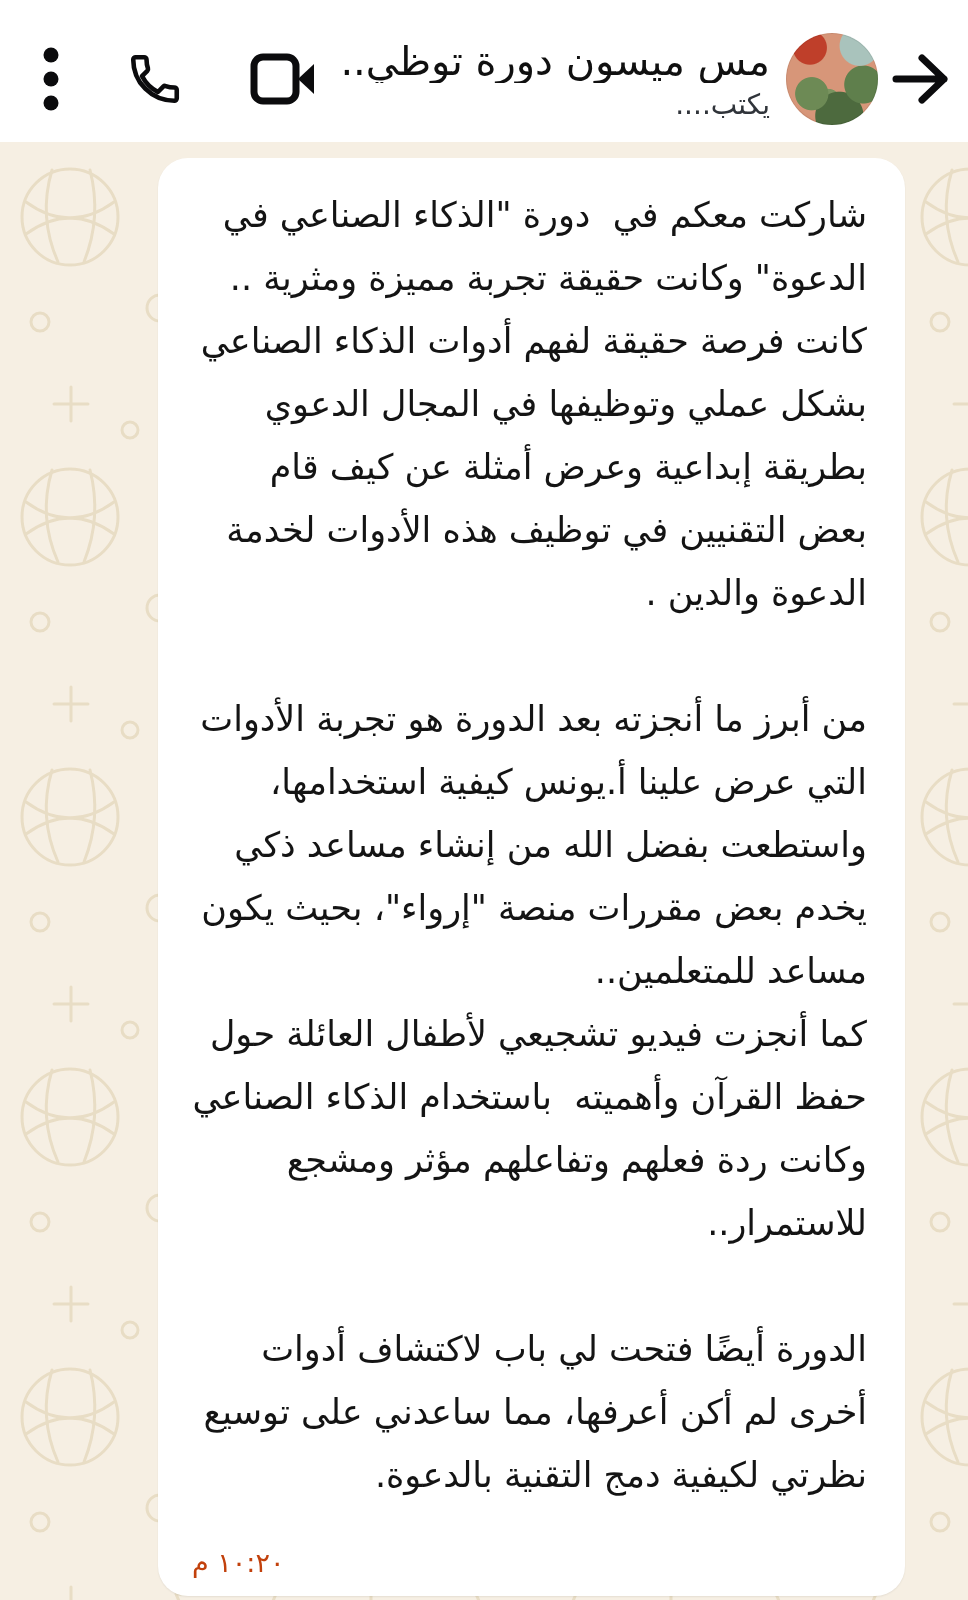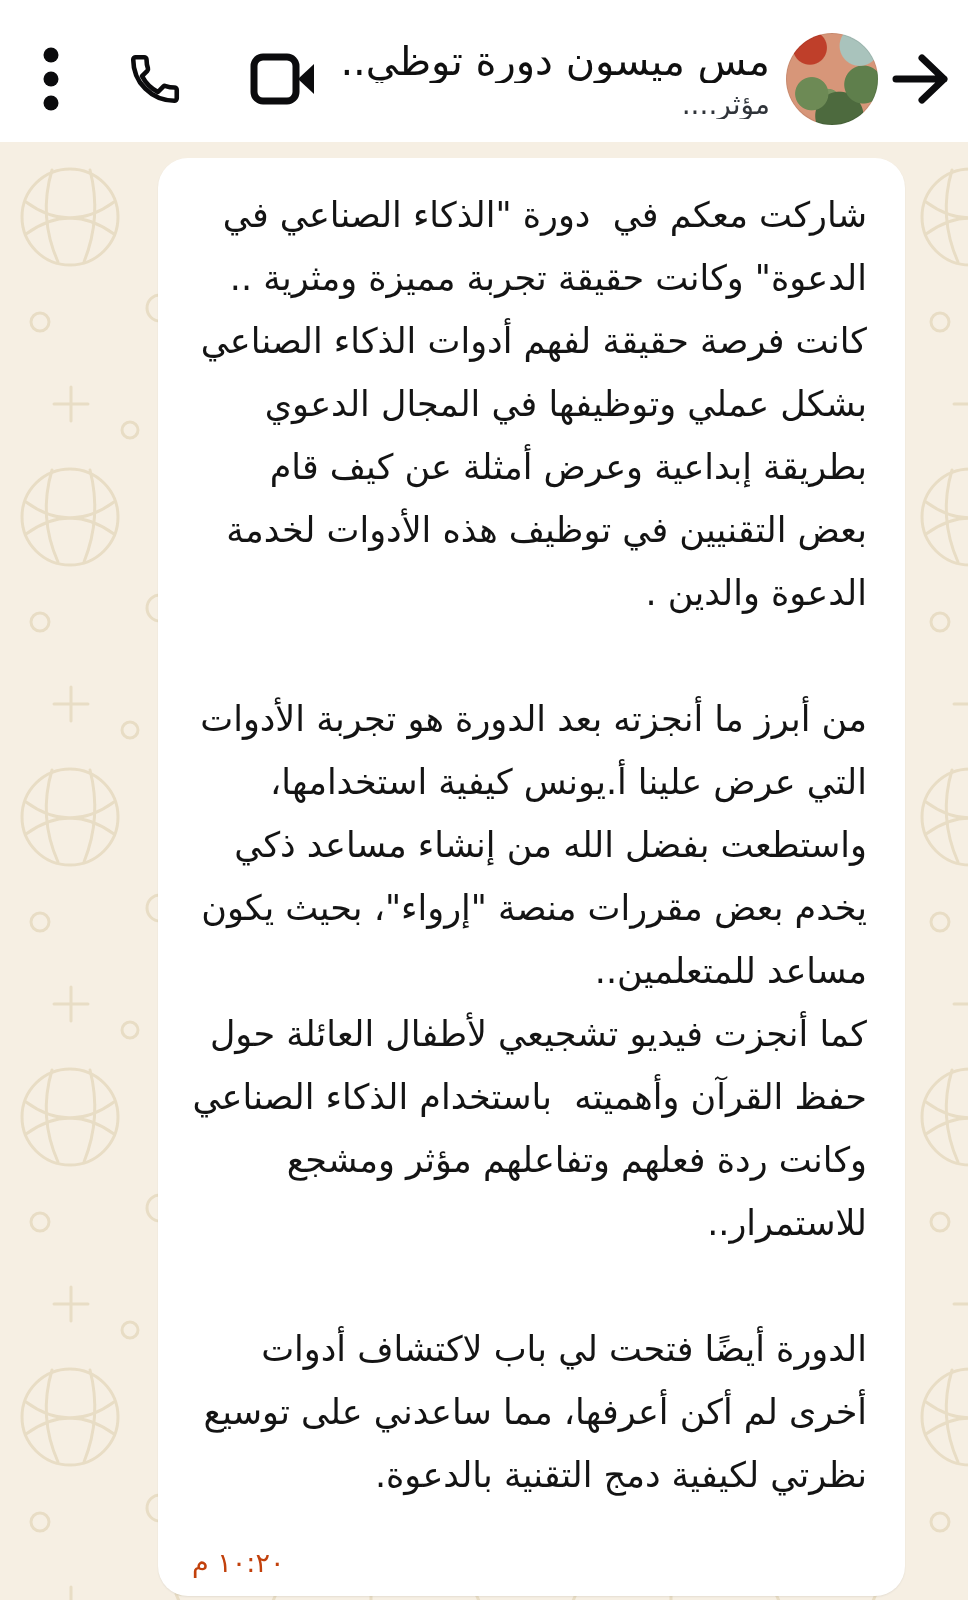--- a/index.html
+++ b/index.html
@@ -65,21 +65,21 @@
     <button class="icon-btn back-btn">
       <svg width="60" height="50" viewBox="0 0 60 50" fill="none">
         <path d="M4 25 H52 M30 4 L52 25 L30 46" stroke="#0b0b0d" stroke-width="7" stroke-linecap="round" stroke-linejoin="round"></path>
       </svg>
     </button>
 
     <div class="avatar"></div>
 
     <div class="names">
       <div class="contact-name">مس ميسون دورة توظي..</div>
-      <div class="typing-status">مؤثر....</div>
+      <div class="typing-status">يكتب....</div>
     </div>
 
     <div class="actions">
       <button class="icon-btn">
         <svg width="68" height="52" viewBox="0 0 68 52" fill="none">
           <rect x="4" y="4" width="42" height="44" rx="9" stroke="#0b0b0d" stroke-width="7"></rect>
           <path d="M48 26 L64 11 V41 Z" fill="#0b0b0d"></path>
         </svg>
       </button>
       <button class="icon-btn">

